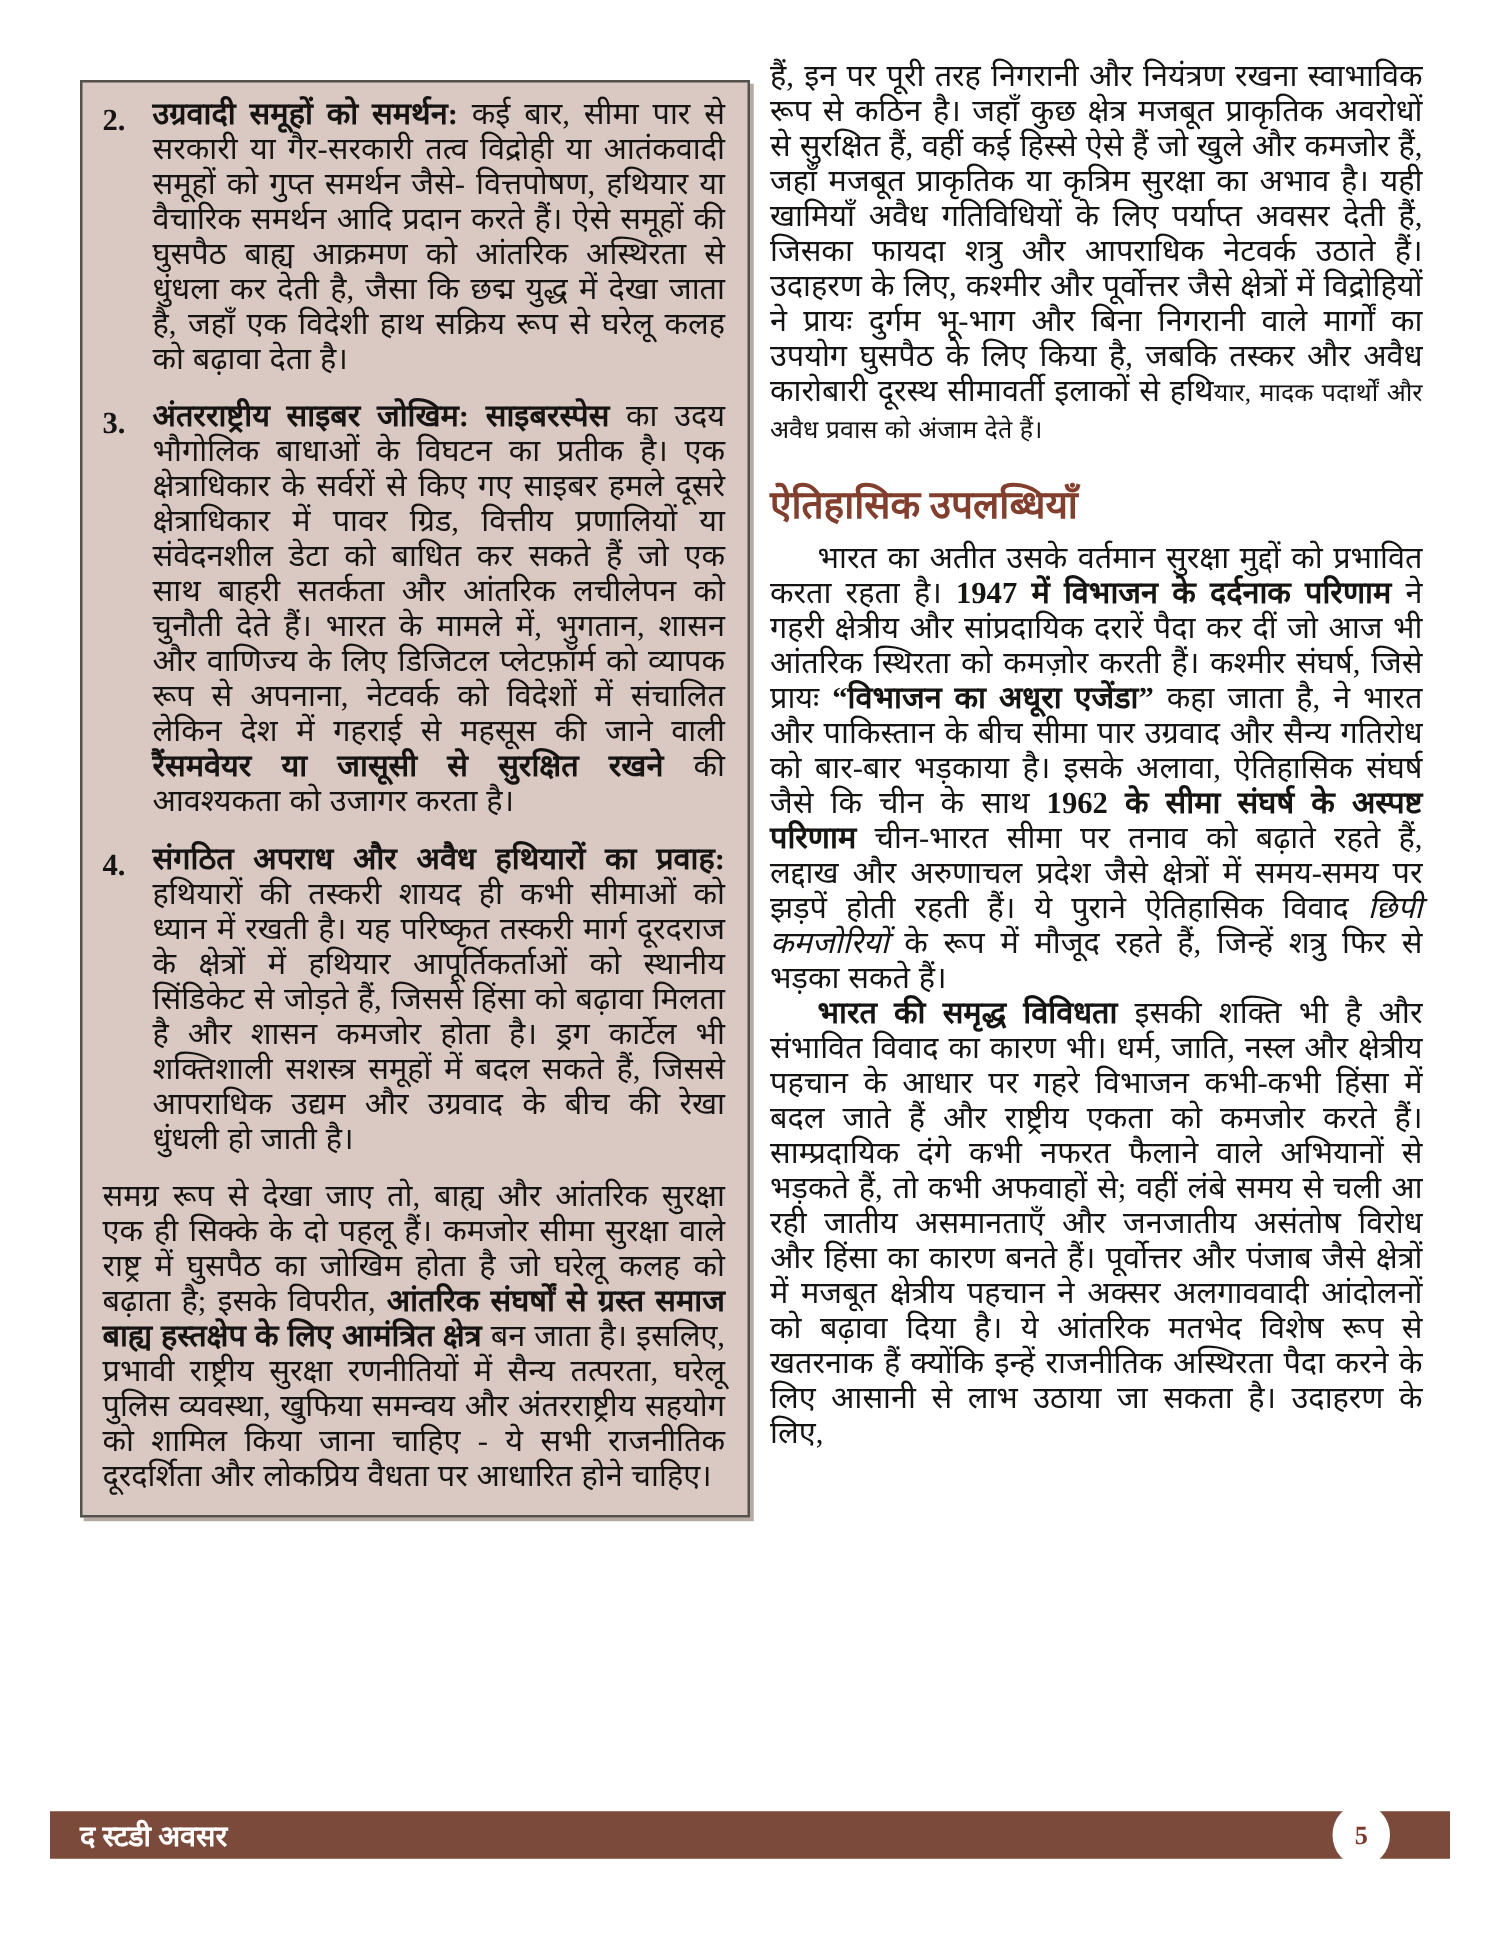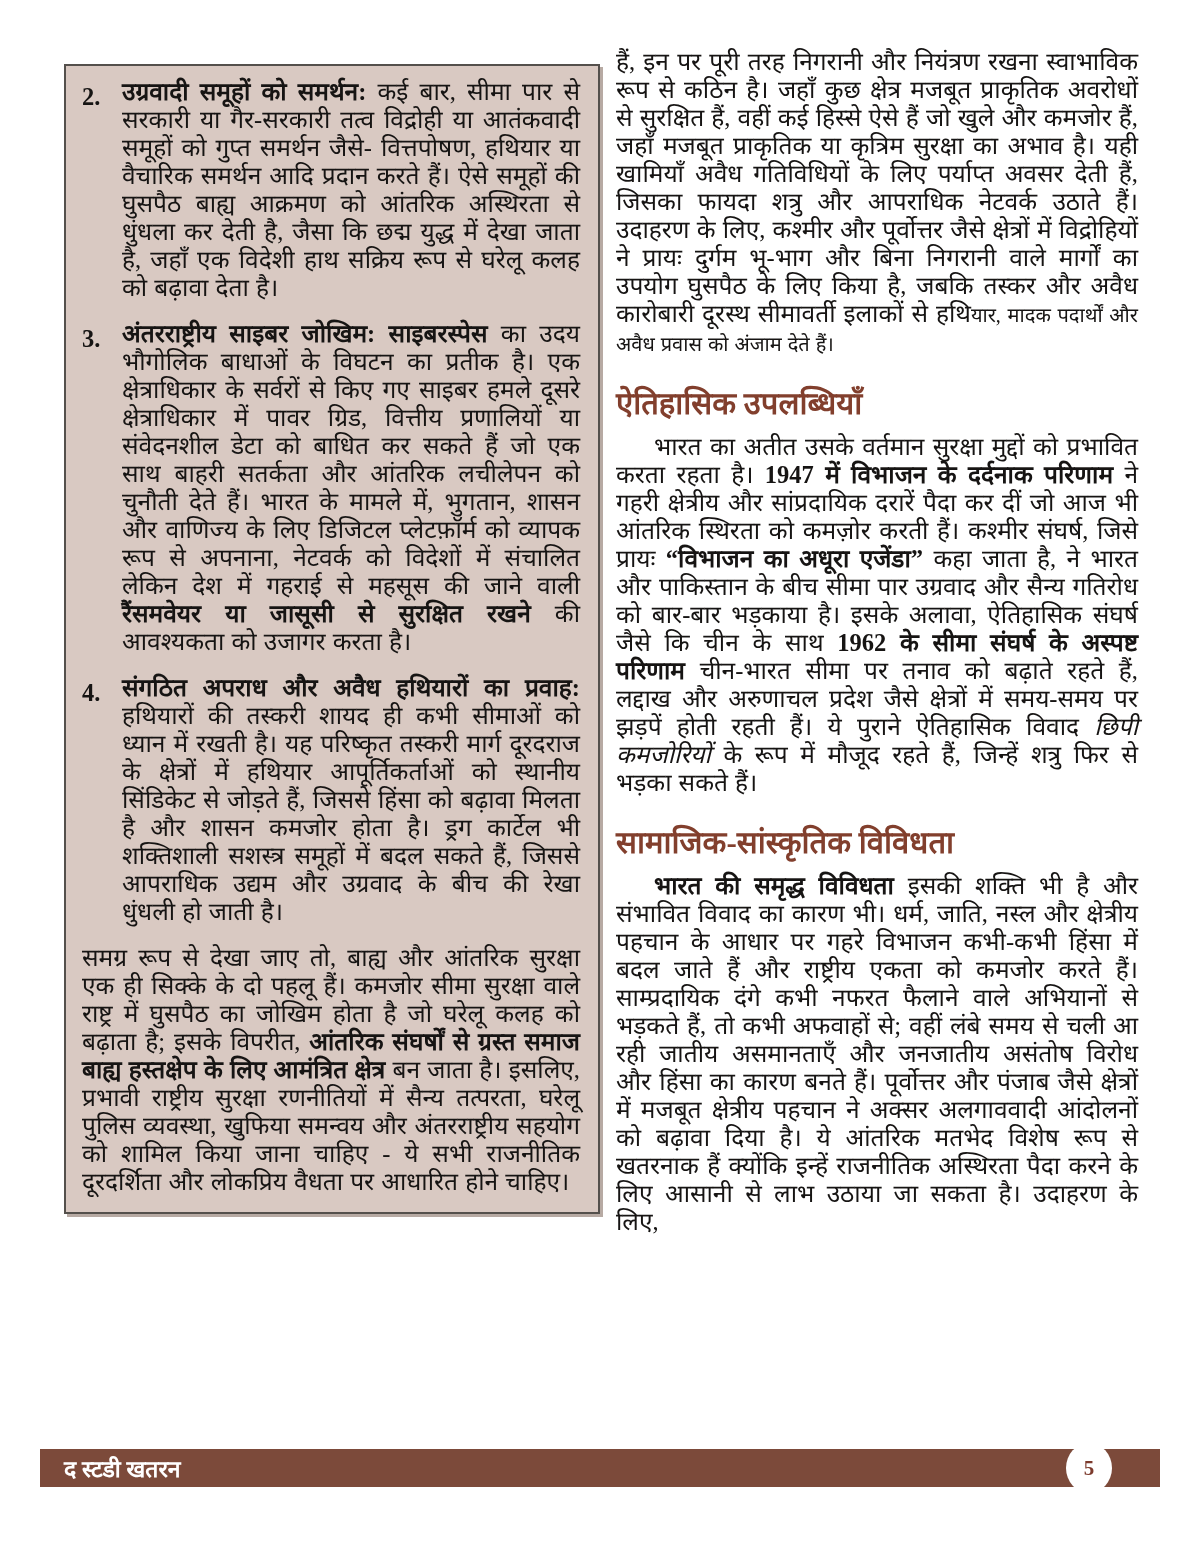--- a/index.html
+++ b/index.html
@@ -118,23 +118,22 @@
   </div>
 
   <div class="col-right">
 
     <p><span>हैं, इन पर पूरी तरह निगरानी और नियंत्रण रखना स्वाभाविक रूप से कठिन है। जहाँ कुछ क्षेत्र मजबूत प्राकृतिक अवरोधों से सुरक्षित हैं, वहीं कई हिस्से ऐसे हैं जो खुले और कमजोर हैं, जहाँ मजबूत प्राकृतिक या कृत्रिम सुरक्षा का अभाव है। यही खामियाँ अवैध गतिविधियों के लिए पर्याप्त अवसर देती हैं, जिसका फायदा शत्रु और आपराधिक नेटवर्क उठाते हैं। उदाहरण के लिए, कश्मीर और पूर्वोत्तर जैसे क्षेत्रों में विद्रोहियों ने प्रायः दुर्गम भू-भाग और बिना निगरानी वाले मार्गों का उपयोग घुसपैठ के लिए किया है, जबकि तस्कर और अवैध कारोबारी दूरस्थ सीमावर्ती इलाकों से हथि</span><span class="sm">यार, मादक पदार्थों और अवैध प्रवास को अंजाम देते हैं।</span></p>
 
     <div class="sub-heading">ऐतिहासिक उपलब्धियाँ</div>
 
     <p class="indent"><span>भारत का अतीत उसके वर्तमान सुरक्षा मुद्दों को प्रभावित करता रहता है। </span><span class="b">1947 में विभाजन के दर्दनाक परिणाम </span><span>ने गहरी क्षेत्रीय और सांप्रदायिक दरारें पैदा कर दीं जो आज भी आंतरिक स्थिरता को कमज़ोर करती हैं। कश्मीर संघर्ष, जिसे प्रायः </span><span class="b">“विभाजन का अधूरा एजेंडा” </span><span>कहा जाता है, ने भारत और पाकिस्तान के बीच सीमा पार उग्रवाद और सैन्य गतिरोध को बार-बार भड़काया है। इसके अलावा, ऐतिहासिक संघर्ष जैसे कि चीन के साथ </span><span class="b">1962 के सीमा संघर्ष के अस्पष्ट परिणाम </span><span>चीन-भारत सीमा पर तनाव को बढ़ाते रहते हैं, लद्दाख और अरुणाचल प्रदेश जैसे क्षेत्रों में समय-समय पर झड़पें होती रहती हैं। ये पुराने ऐतिहासिक विवाद </span><span class="i">छिपी कमजोरियों </span><span>के रूप में मौजूद रहते हैं, जिन्हें शत्रु फिर से भड़का सकते हैं।</span></p>
 
-    <div class="sub-heading">सामाजिक-सांस्कृतिक विविधता</div>
 
     <p class="indent"><span class="b">भारत की समृद्ध विविधता </span><span>इसकी शक्ति भी है और संभावित विवाद का कारण भी। धर्म, जाति, नस्ल और क्षेत्रीय पहचान के आधार पर गहरे विभाजन कभी-कभी हिंसा में बदल जाते हैं और राष्ट्रीय एकता को कमजोर करते हैं। साम्प्रदायिक दंगे कभी नफरत फैलाने वाले अभियानों से भड़कते हैं, तो कभी अफवाहों से; वहीं लंबे समय से चली आ रही जातीय असमानताएँ और जनजातीय असंतोष विरोध और हिंसा का कारण बनते हैं। पूर्वोत्तर और पंजाब जैसे क्षेत्रों में मजबूत क्षेत्रीय पहचान ने अक्सर अलगाववादी आंदोलनों को बढ़ावा दिया है। ये आंतरिक मतभेद विशेष रूप से खतरनाक हैं क्योंकि इन्हें राजनीतिक अस्थिरता पैदा करने के लिए आसानी से लाभ उठाया जा सकता है। उदाहरण के लिए, </span></p>
 
   </div>
 </div>
 
 <div class="footer-bar">
-  <div class="footer-brand">द स्टडी खतरन</div>
+  <div class="footer-brand">द स्टडी अवसर</div>
   <div class="page-badge">5</div>
 </div>
 
 </body></html>

